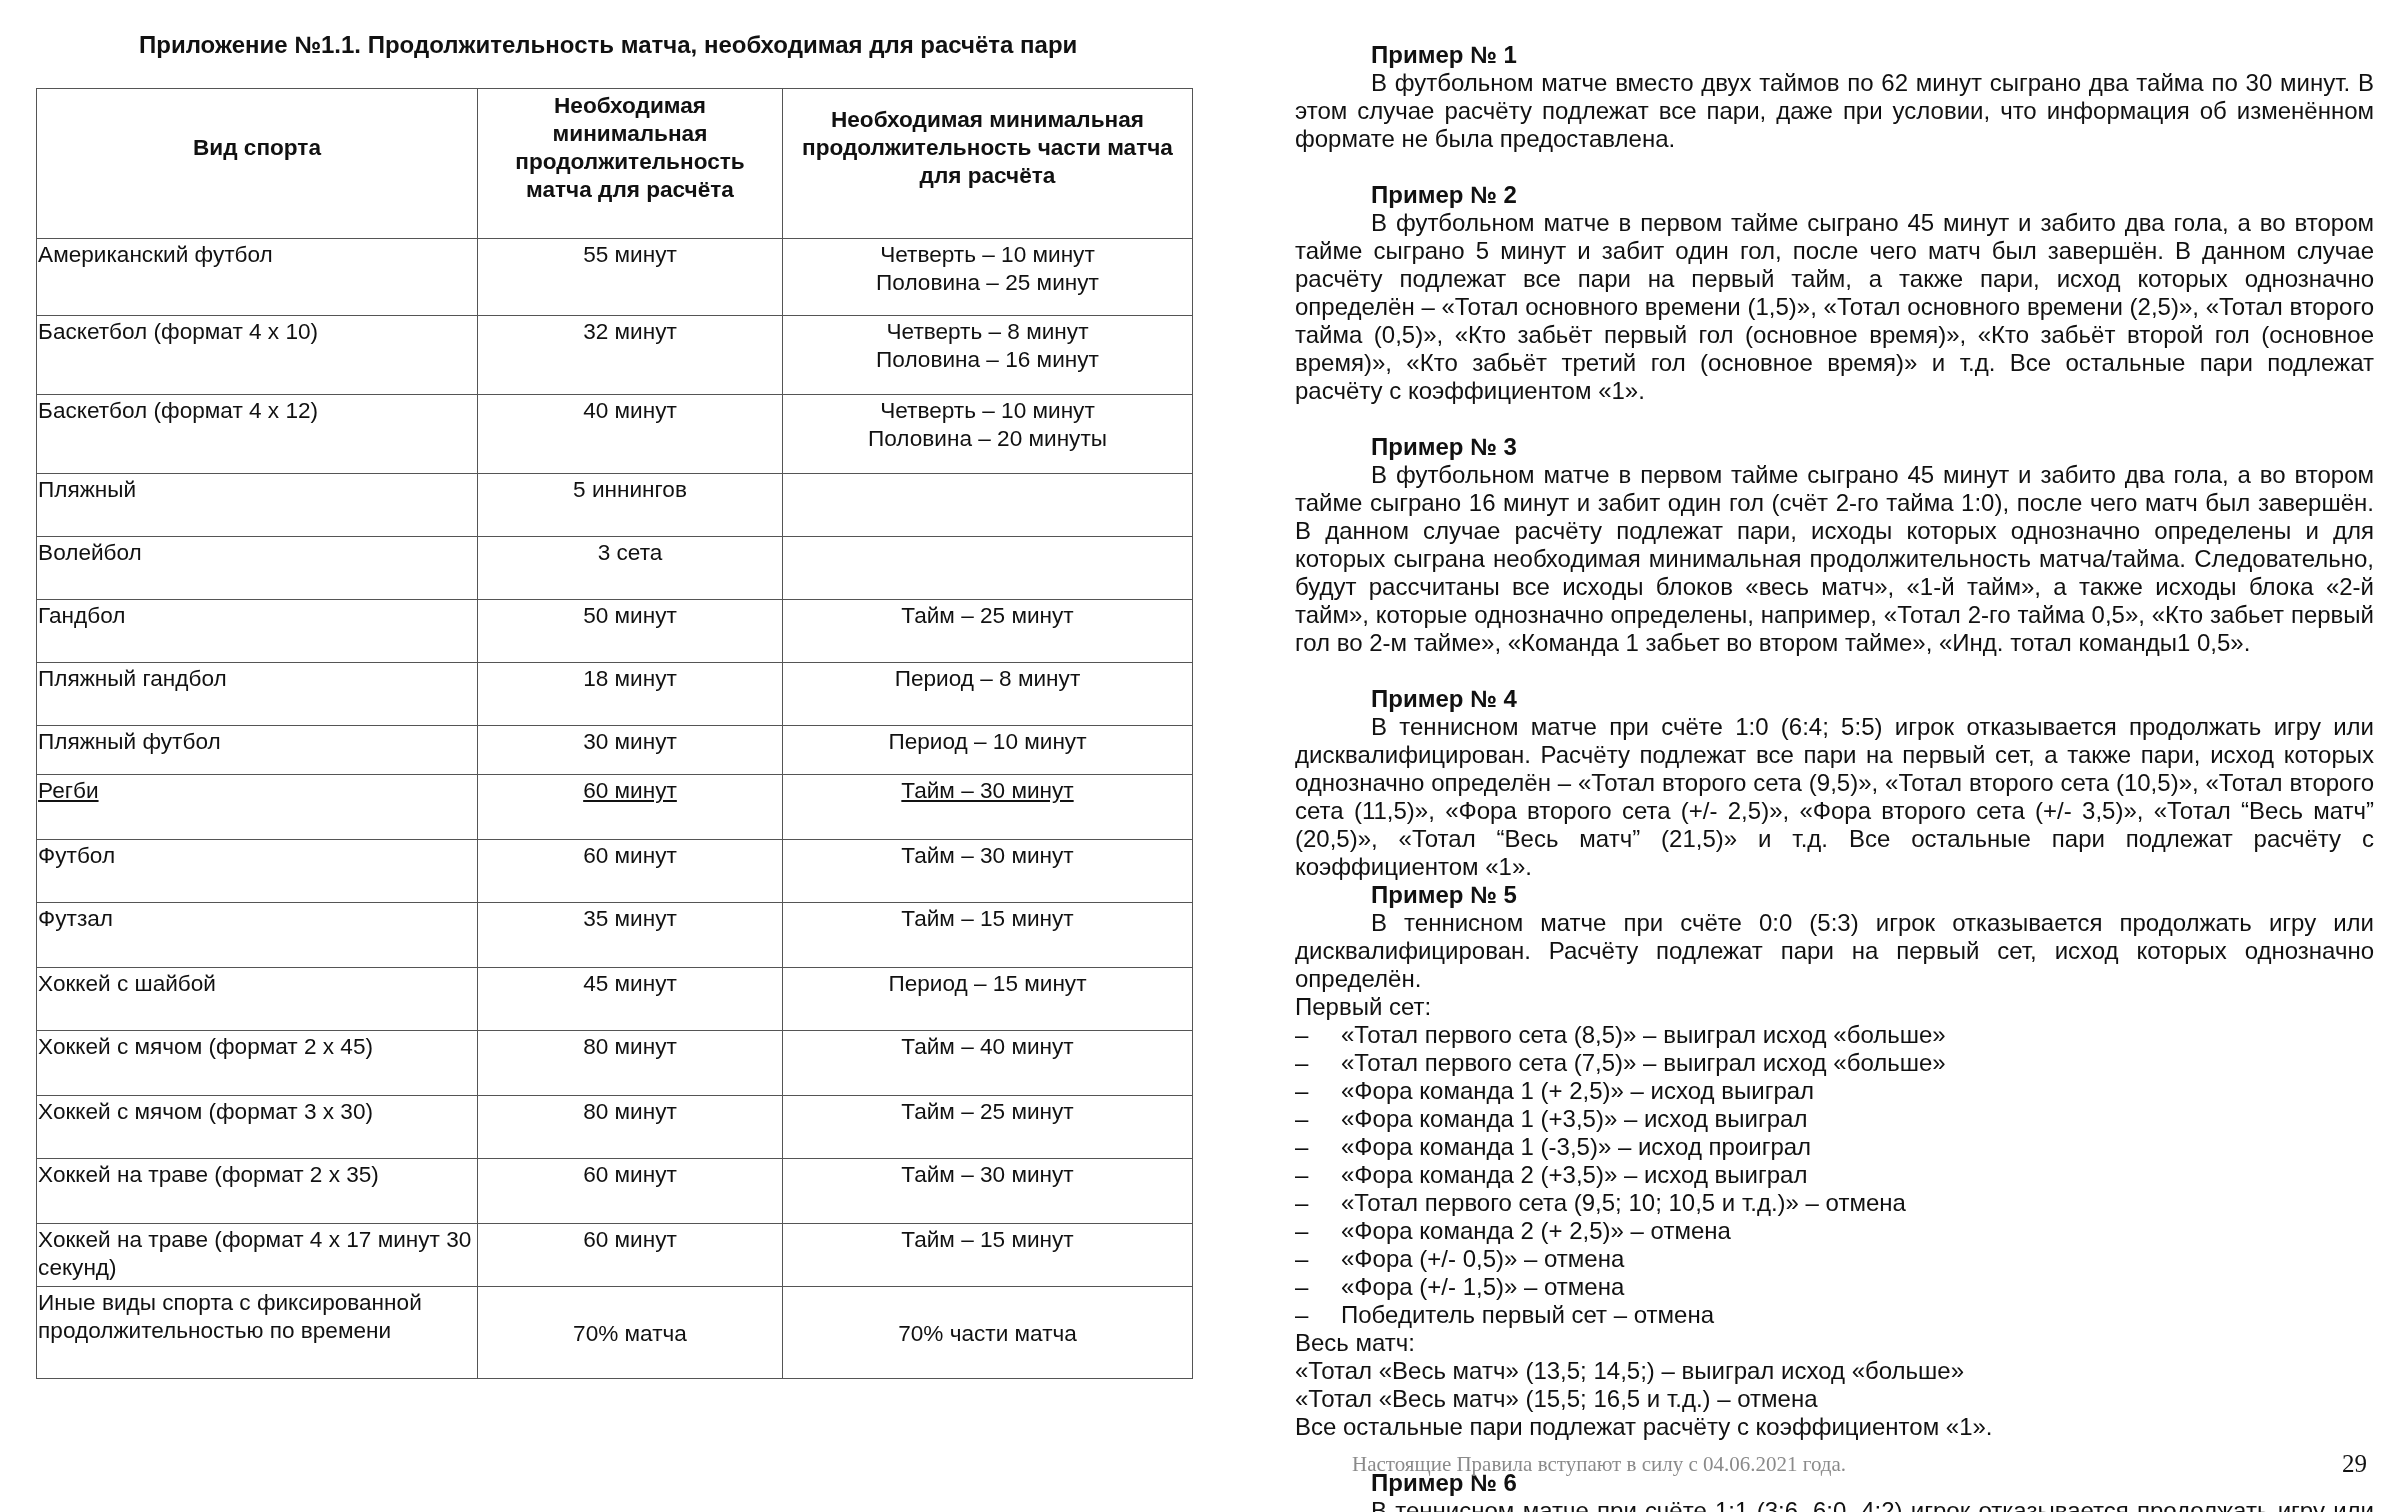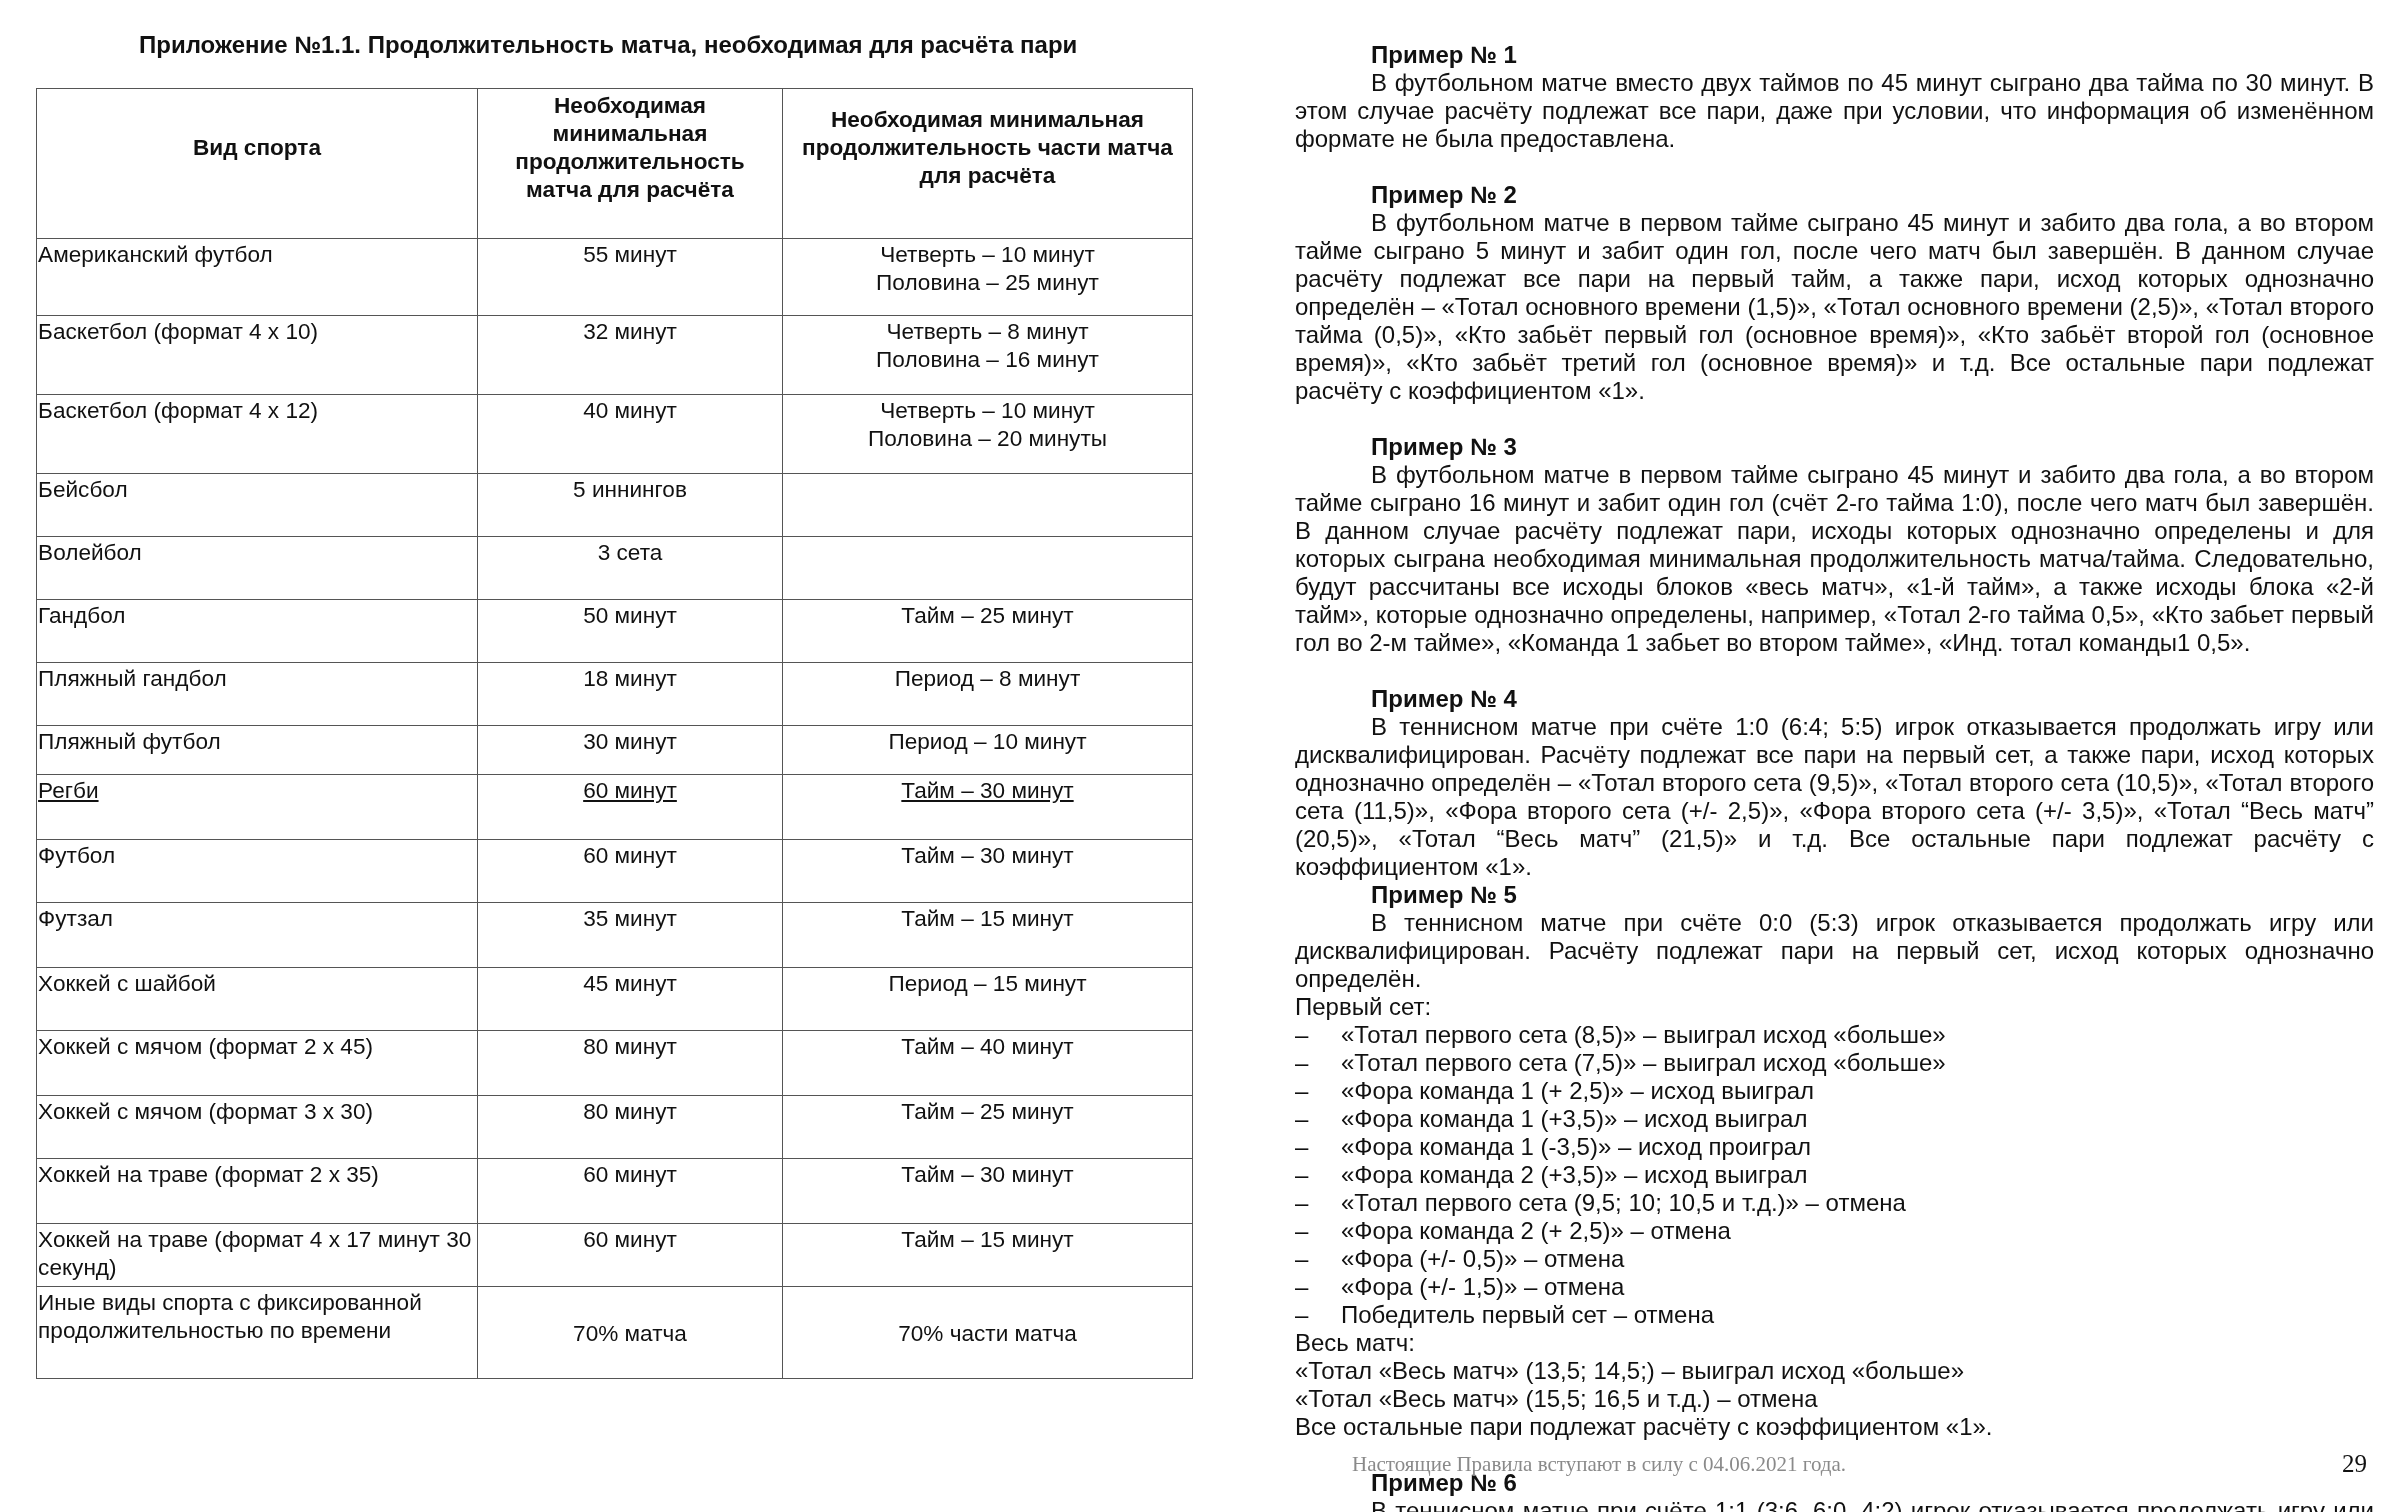--- a/index.html
+++ b/index.html
@@ -60,21 +60,21 @@
       </tr>
       <tr style="height: 79px;">
         <td class="sport">Баскетбол (формат 4 x 12)</td>
         <td class="c">40 минут</td>
         <td class="c">
           <div>Четверть – 10 минут</div>
           <div>Половина – 20 минуты</div>
         </td>
       </tr>
       <tr style="height: 63px;">
-        <td class="sport">Бейсбол</td>
+        <td class="sport">Пляжный</td>
         <td class="c">5 иннингов</td>
         <td class="c"></td>
       </tr>
       <tr style="height: 63px;">
         <td class="sport">Волейбол</td>
         <td class="c">3 сета</td>
         <td class="c"></td>
       </tr>
       <tr style="height: 63px;">
         <td class="sport">Гандбол</td>
@@ -159,21 +159,21 @@
         <td class="c mid">
           <div>70% части матча</div>
         </td>
       </tr>
     </tbody>
 </table>
 
 <div class="right">
   <div>
     <p class="hd">Пример № 1</p>
-    <p class="ind">В футбольном матче вместо двух таймов по 45 минут сыграно два тайма по 30 минут. В этом случае расчёту подлежат все пари, даже при условии, что информация об изменённом формате не была предоставлена.</p>
+    <p class="ind">В футбольном матче вместо двух таймов по 62 минут сыграно два тайма по 30 минут. В этом случае расчёту подлежат все пари, даже при условии, что информация об изменённом формате не была предоставлена.</p>
   </div>
   <div class="gap"></div>
   <div>
     <p class="hd">Пример № 2</p>
     <p class="ind">В футбольном матче в первом тайме сыграно 45 минут и забито два гола, а во втором тайме сыграно 5 минут и забит один гол, после чего матч был завершён. В данном случае расчёту подлежат все пари на первый тайм, а также пари, исход которых однозначно определён – «Тотал основного времени (1,5)», «Тотал основного времени (2,5)», «Тотал второго тайма (0,5)», «Кто забьёт первый гол (основное время)», «Кто забьёт второй гол (основное время)», «Кто забьёт третий гол (основное время)» и т.д. Все остальные пари подлежат расчёту с коэффициентом «1».</p>
   </div>
   <div class="gap"></div>
   <div>
     <p class="hd">Пример № 3</p>
     <p class="ind">В футбольном матче в первом тайме сыграно 45 минут и забито два гола, а во втором тайме сыграно 16 минут и забит один гол (счёт 2-го тайма 1:0), после чего матч был завершён. В данном случае расчёту подлежат пари, исходы которых однозначно определены и для которых сыграна необходимая минимальная продолжительность матча/тайма. Следовательно, будут рассчитаны все исходы блоков «весь матч», «1-й тайм», а также исходы блока «2-й тайм», которые однозначно определены, например, «Тотал 2-го тайма 0,5», «Кто забьет первый гол во 2-м тайме», «Команда 1 забьет во втором тайме», «Инд. тотал команды1 0,5».</p>

